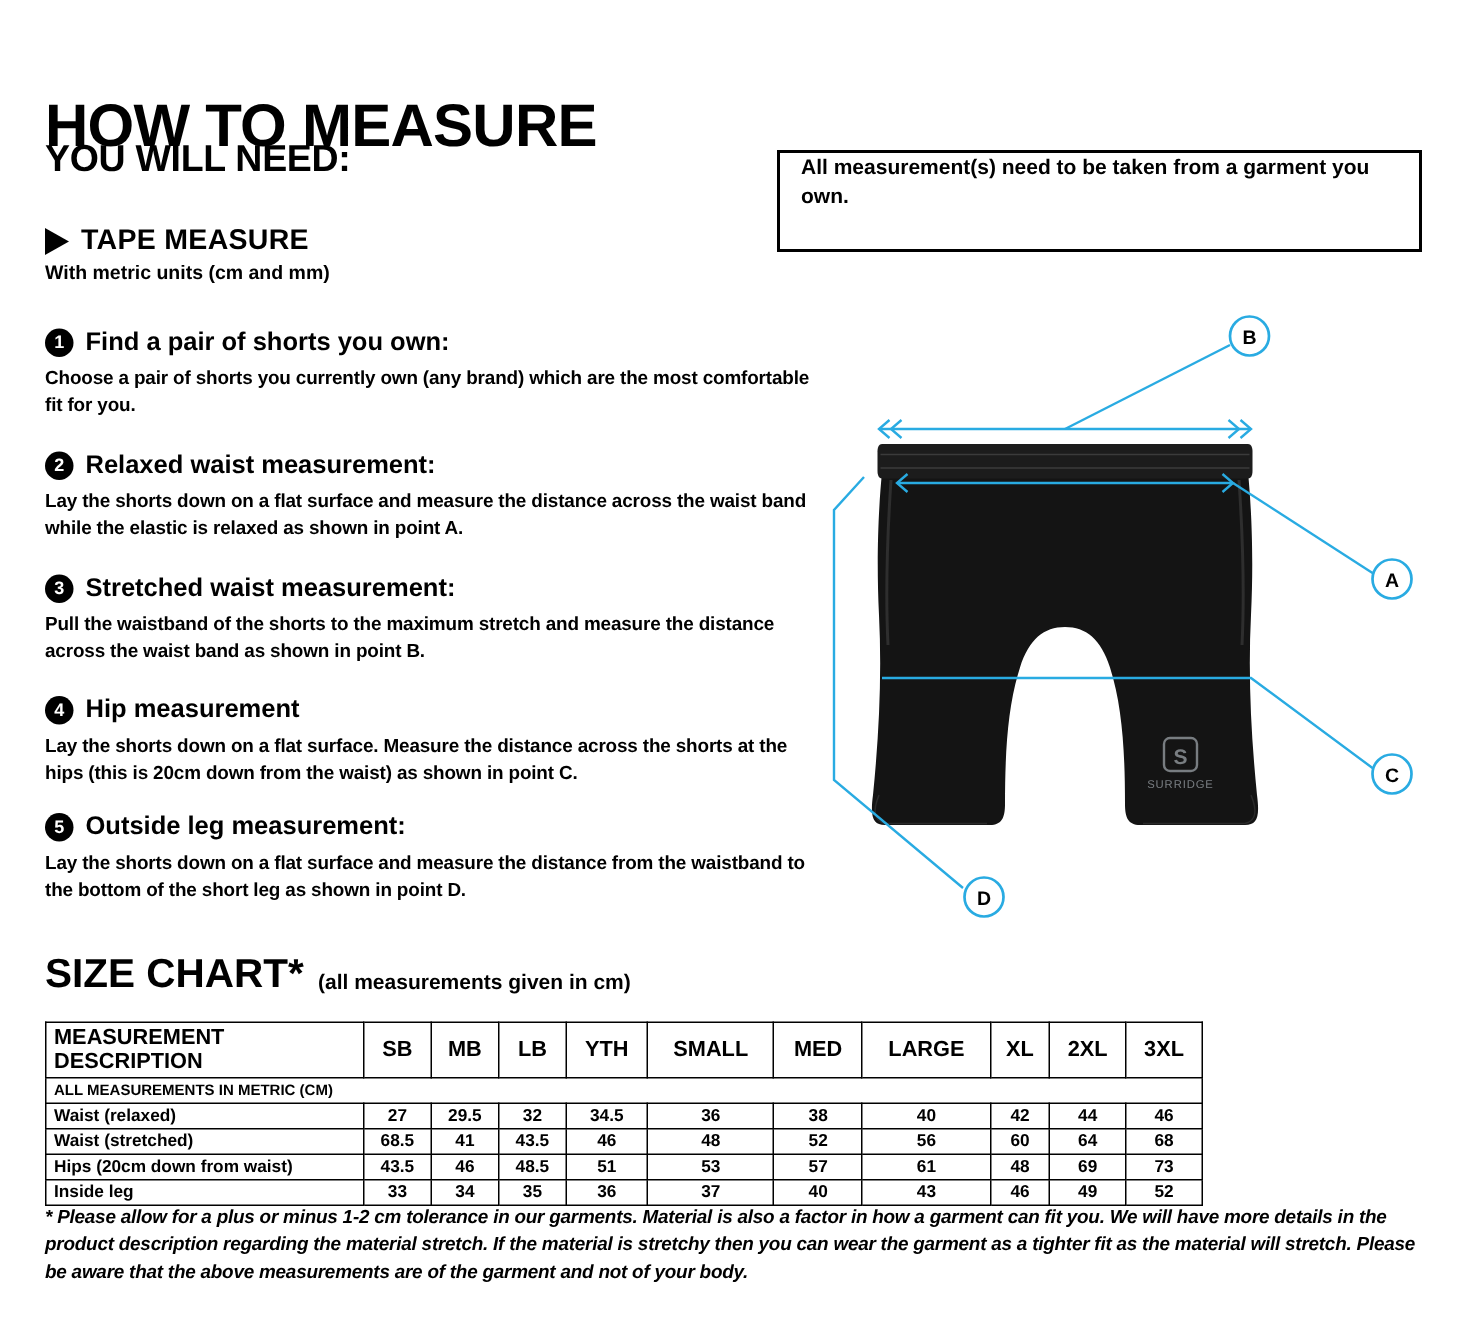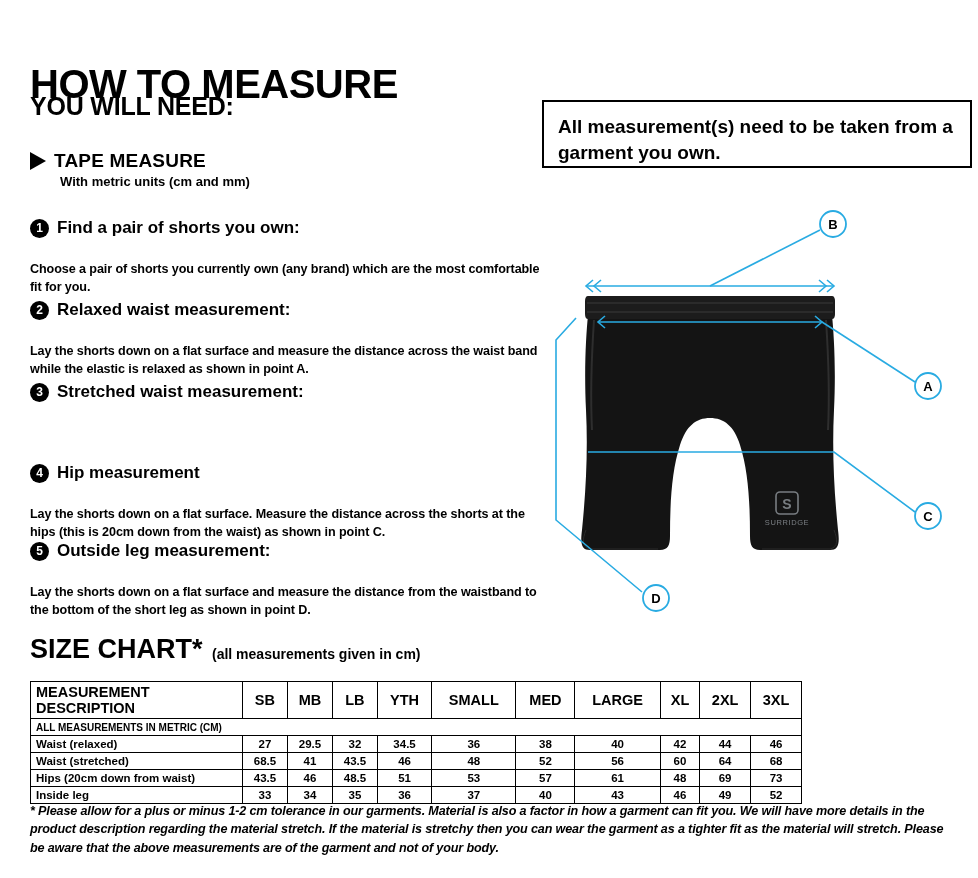--- a/index.html
+++ b/index.html
@@ -19,52 +19,52 @@
   }
   .h2 {
     position: absolute; left: 30px; top: 92px;
     font-size: 25px; font-weight: bold; letter-spacing: -0.2px;
   }
 
   .note-box {
     position: absolute; left: 518px; top: 100px;
     width: 430px; height: 68px;
     border: 2px solid #000;
-    padding: 12px 14px 0 14px;
-    font-size: 19px; font-weight: bold; line-height: 1.35; margin-left: 24px;
+    padding: 0 14px 0 14px;
+    font-size: 14px; font-weight: bold; line-height: 1.35;
   }
 
   .tape-row {
     position: absolute; left: 30px; top: 150px;
     display: flex; align-items: center; gap: 8px;
   }
   .tri {
     width: 0; height: 0;
     border-left: 16px solid #000;
     border-top: 9px solid transparent;
     border-bottom: 9px solid transparent;
   }
   .tape-label { font-size: 19px; font-weight: bold; letter-spacing: 0.2px; }
   .tape-sub {
     position: absolute; left: 30px; top: 174px;
-    font-size: 13px; font-weight: bold; margin-left: 30px;
+    font-size: 13px; font-weight: bold;
   }
 
   .step { position: absolute; left: 30px; width: 520px; }
   .step-head { display: flex; align-items: center; gap: 8px; }
   .num {
     width: 19px; height: 19px; border-radius: 50%;
     background: #000; color: #fff;
     font-size: 12px; font-weight: bold;
     display: flex; align-items: center; justify-content: center;
     flex: 0 0 auto;
   }
   .step-title { font-size: 17px; font-weight: bold; }
   .step-body {
-    margin-top: 22px; font-size: 12.6px; font-weight: bold;
+    margin-top: 5px; font-size: 12.6px; font-weight: bold;
     line-height: 1.45; letter-spacing: -0.1px;
   }
 
   .s1 { top: 218px; }
   .s2 { top: 300px; }
   .s3 { top: 382px; }
   .s4 { top: 463px; }
   .s5 { top: 541px; }
 
   
@@ -143,20 +143,21 @@
       <span class="step-title">Relaxed waist measurement:</span>
     </div>
     <div class="step-body">Lay the shorts down on a flat surface and measure the distance across the waist band while the elastic is relaxed as shown in point A.</div>
   </div>
 
   <div class="step s3">
     <div class="step-head">
       <span class="num">3</span>
       <span class="step-title">Stretched waist measurement:</span>
     </div>
+    <div class="step-body">Pull the waistband of the shorts to the maximum stretch and measure the distance across the waist band as shown in point B.</div>
   </div>
 
   <div class="step s4">
     <div class="step-head">
       <span class="num">4</span>
       <span class="step-title">Hip measurement</span>
     </div>
     <div class="step-body">Lay the shorts down on a flat surface. Measure the distance across the shorts at the hips (this is 20cm down from the waist)  as shown in point C.</div>
   </div>
 

